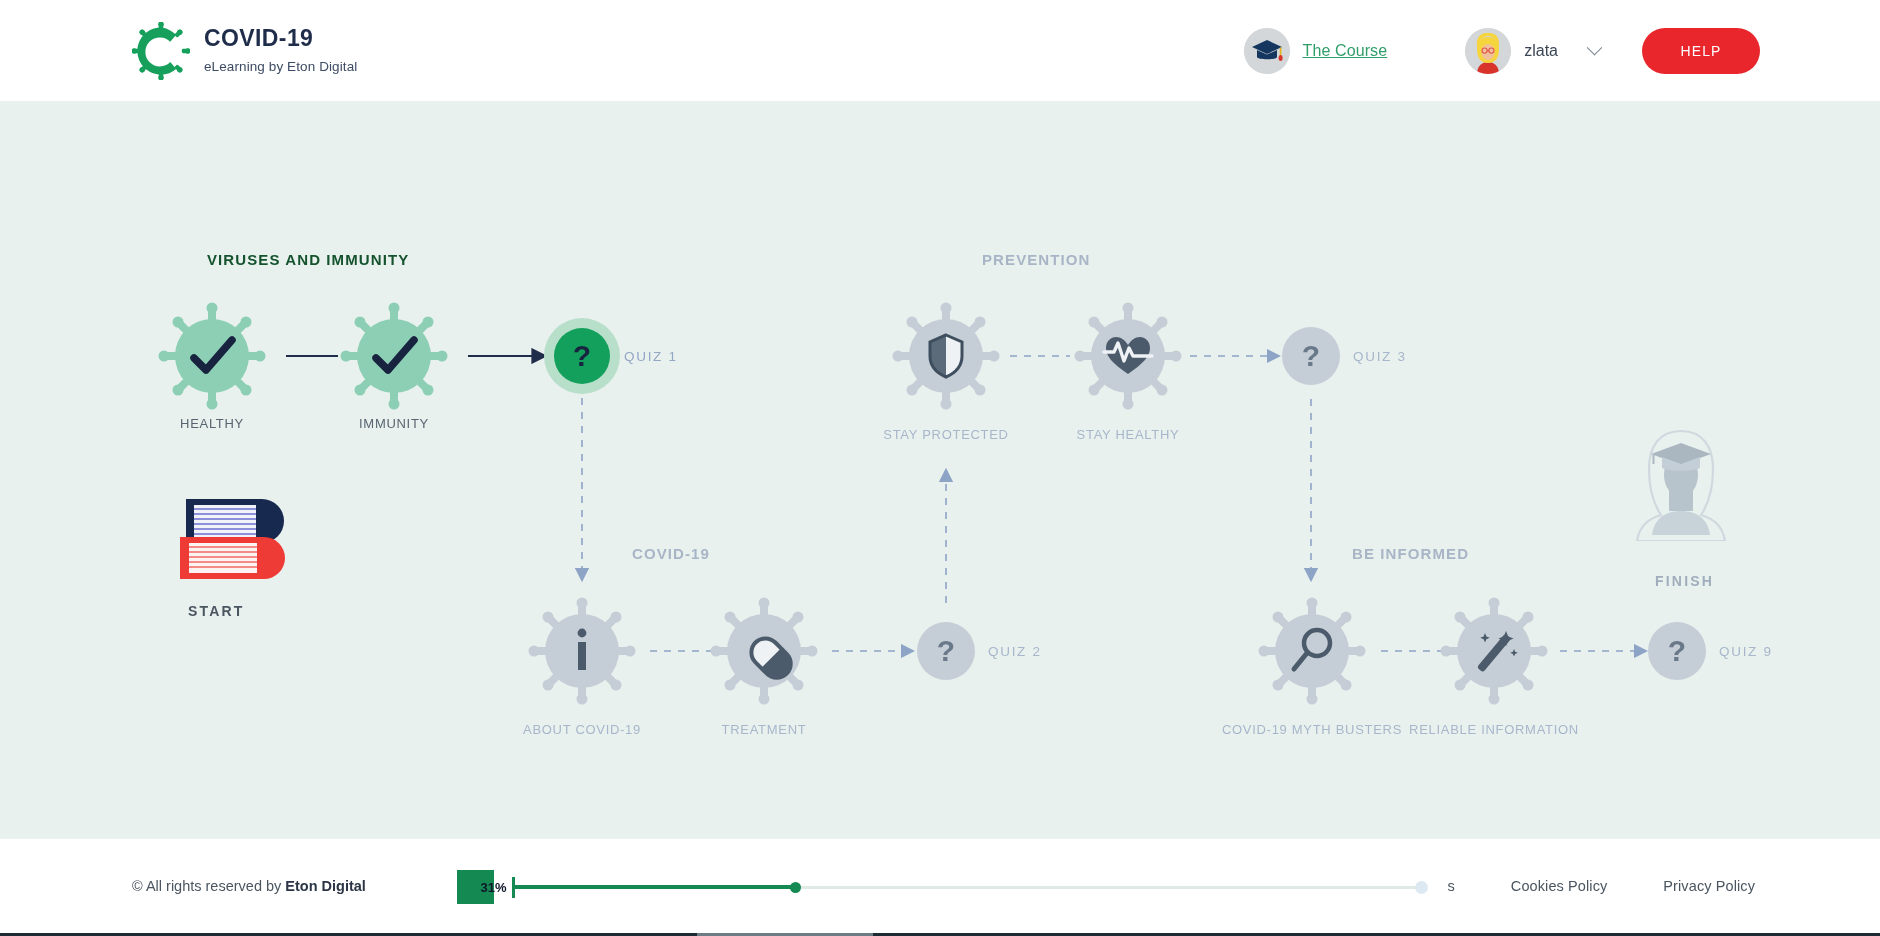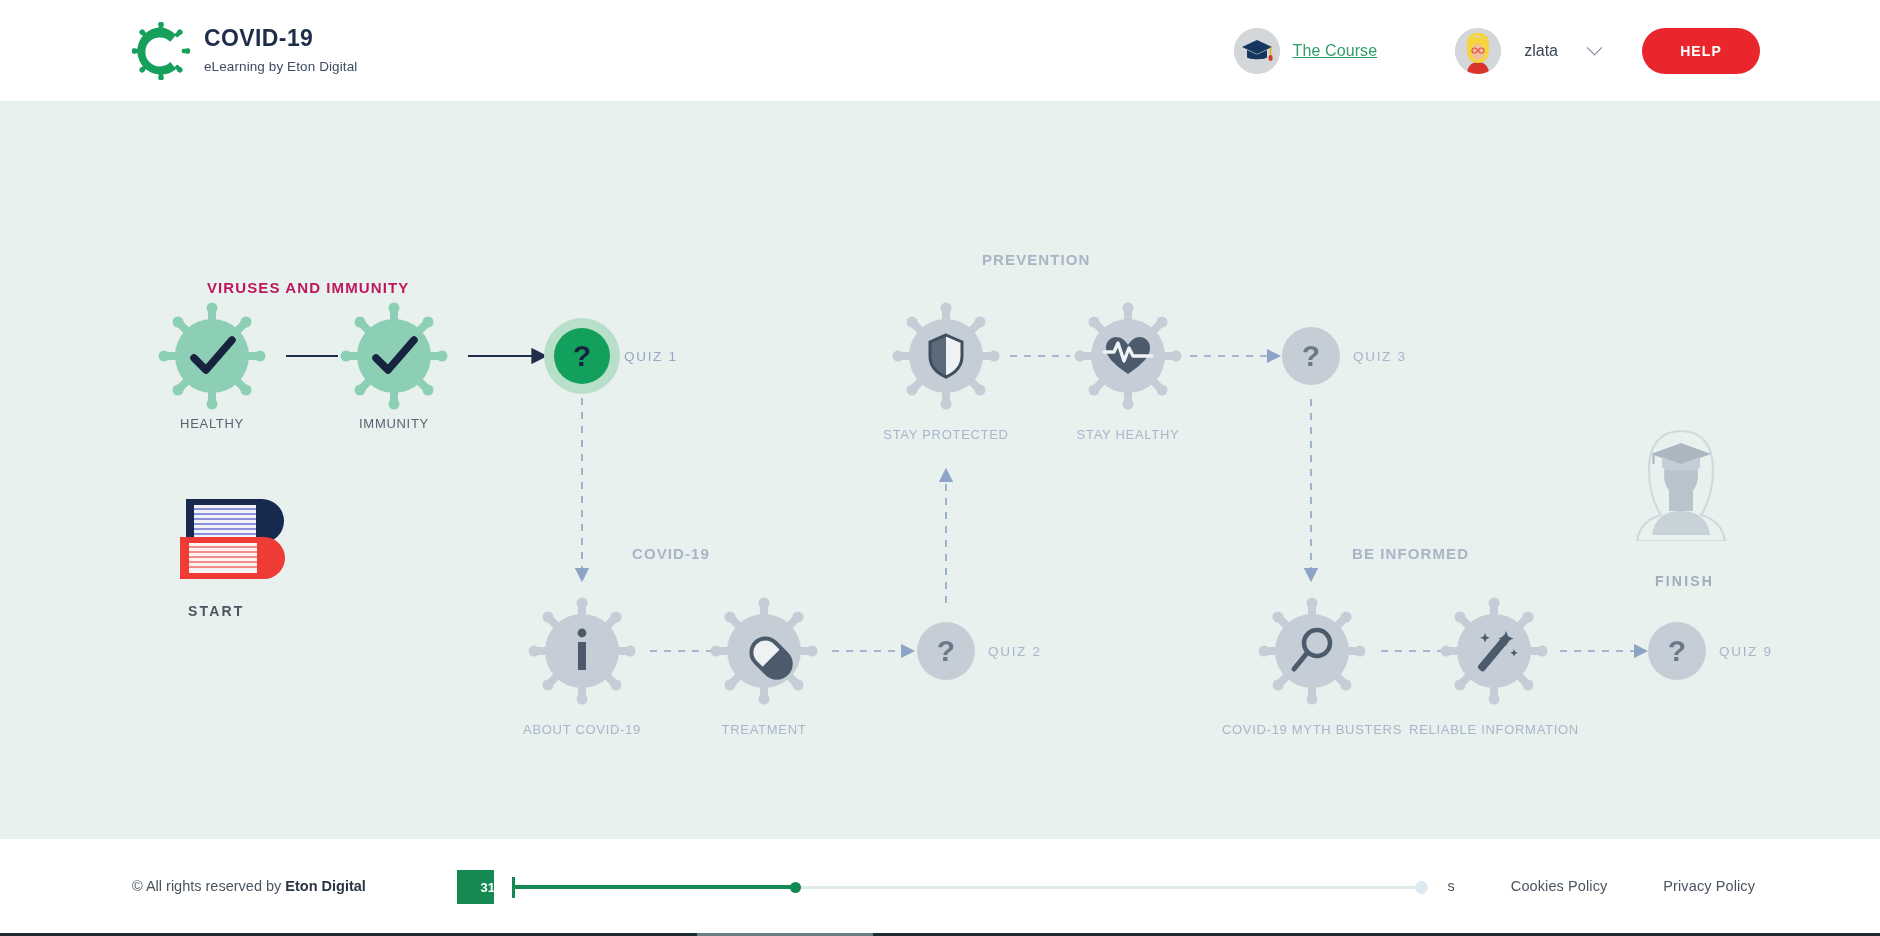--- a/index.html
+++ b/index.html
@@ -36,48 +36,48 @@
   .hdr-item { display: flex; align-items: center; gap: 13px; }
   .hdr-course { margin-right: 78px; }
   .avatar-circle {
     width: 46px; height: 46px; border-radius: 50%;
     background: #d3d6d8; position: relative; overflow: hidden;
     flex: 0 0 46px;
   }
   .course-link {
     font-size: 16px; color: #2f9e68; letter-spacing: .1px; text-decoration: underline;
   }
-  .user-name { font-size: 16px; color: #3b4654; margin-left: 10px; }
+  .user-name { font-size: 16px; color: #3b4654; }
   .chev {
     width: 11px; height: 11px; margin-left: 18px;
     border-right: 1.6px solid #7a8490; border-bottom: 1.6px solid #7a8490;
     transform: rotate(45deg) translate(-2px,-2px);
   }
   .help-btn {
     margin-left: 42px;
     background: #e8262c; color: #fff;
-    font-size: 14px; font-weight: 700; letter-spacing: 1.1px;
+    font-size: 14px; font-weight: 400; letter-spacing: 1.1px;
     border: none; border-radius: 26px;
     width: 118px; height: 46px; cursor: pointer;
   }
 
   
   .main {
     position: relative;
     height: 738px;
     background: #e9f1ee;
   }
   .map { position: absolute; inset: 0; }
   .map > * { position: absolute; }
 
   .sec-title {
     font-size: 15px; font-weight: 700; letter-spacing: 1.1px;
     white-space: nowrap;
   }
-  .sec-title.active { color: #be185d; margin-top: 28px; }
+  .sec-title.active { color: #14532d; }
   .sec-title.locked { color: #a8b5c6; }
 
   .node { width: 108px; height: 108px; }
   .node-label {
     position: absolute; top: 112px; left: 50%;
     transform: translateX(-50%);
     font-size: 13px; letter-spacing: .7px; text-align: center;
     white-space: nowrap; line-height: 19px;
   }
   .node-label.active { color: #596471; }
@@ -105,21 +105,21 @@
   .progress-card {
     position: absolute;
     left: 443px; top: 754px;
     width: 1005px; height: 64px;
     background: #ffffff;
     display: flex; align-items: center;
     padding-left: 14px;
   }
   .pct-badge {
     width: 37px; height: 34px;
-    background: #148a52; color: #ffffff;
+    background: #148a52; color: #0f172a;
     font-size: 13px; font-weight: 700;
     display: flex; align-items: center; justify-content: center;
     flex: 0 0 37px;
     padding-left: 36px;
   }
   .track-wrap {
     position: relative; flex: 1; height: 34px;
     margin-left: 18px; margin-right: 24px;
     display: flex; align-items: center;
   }

